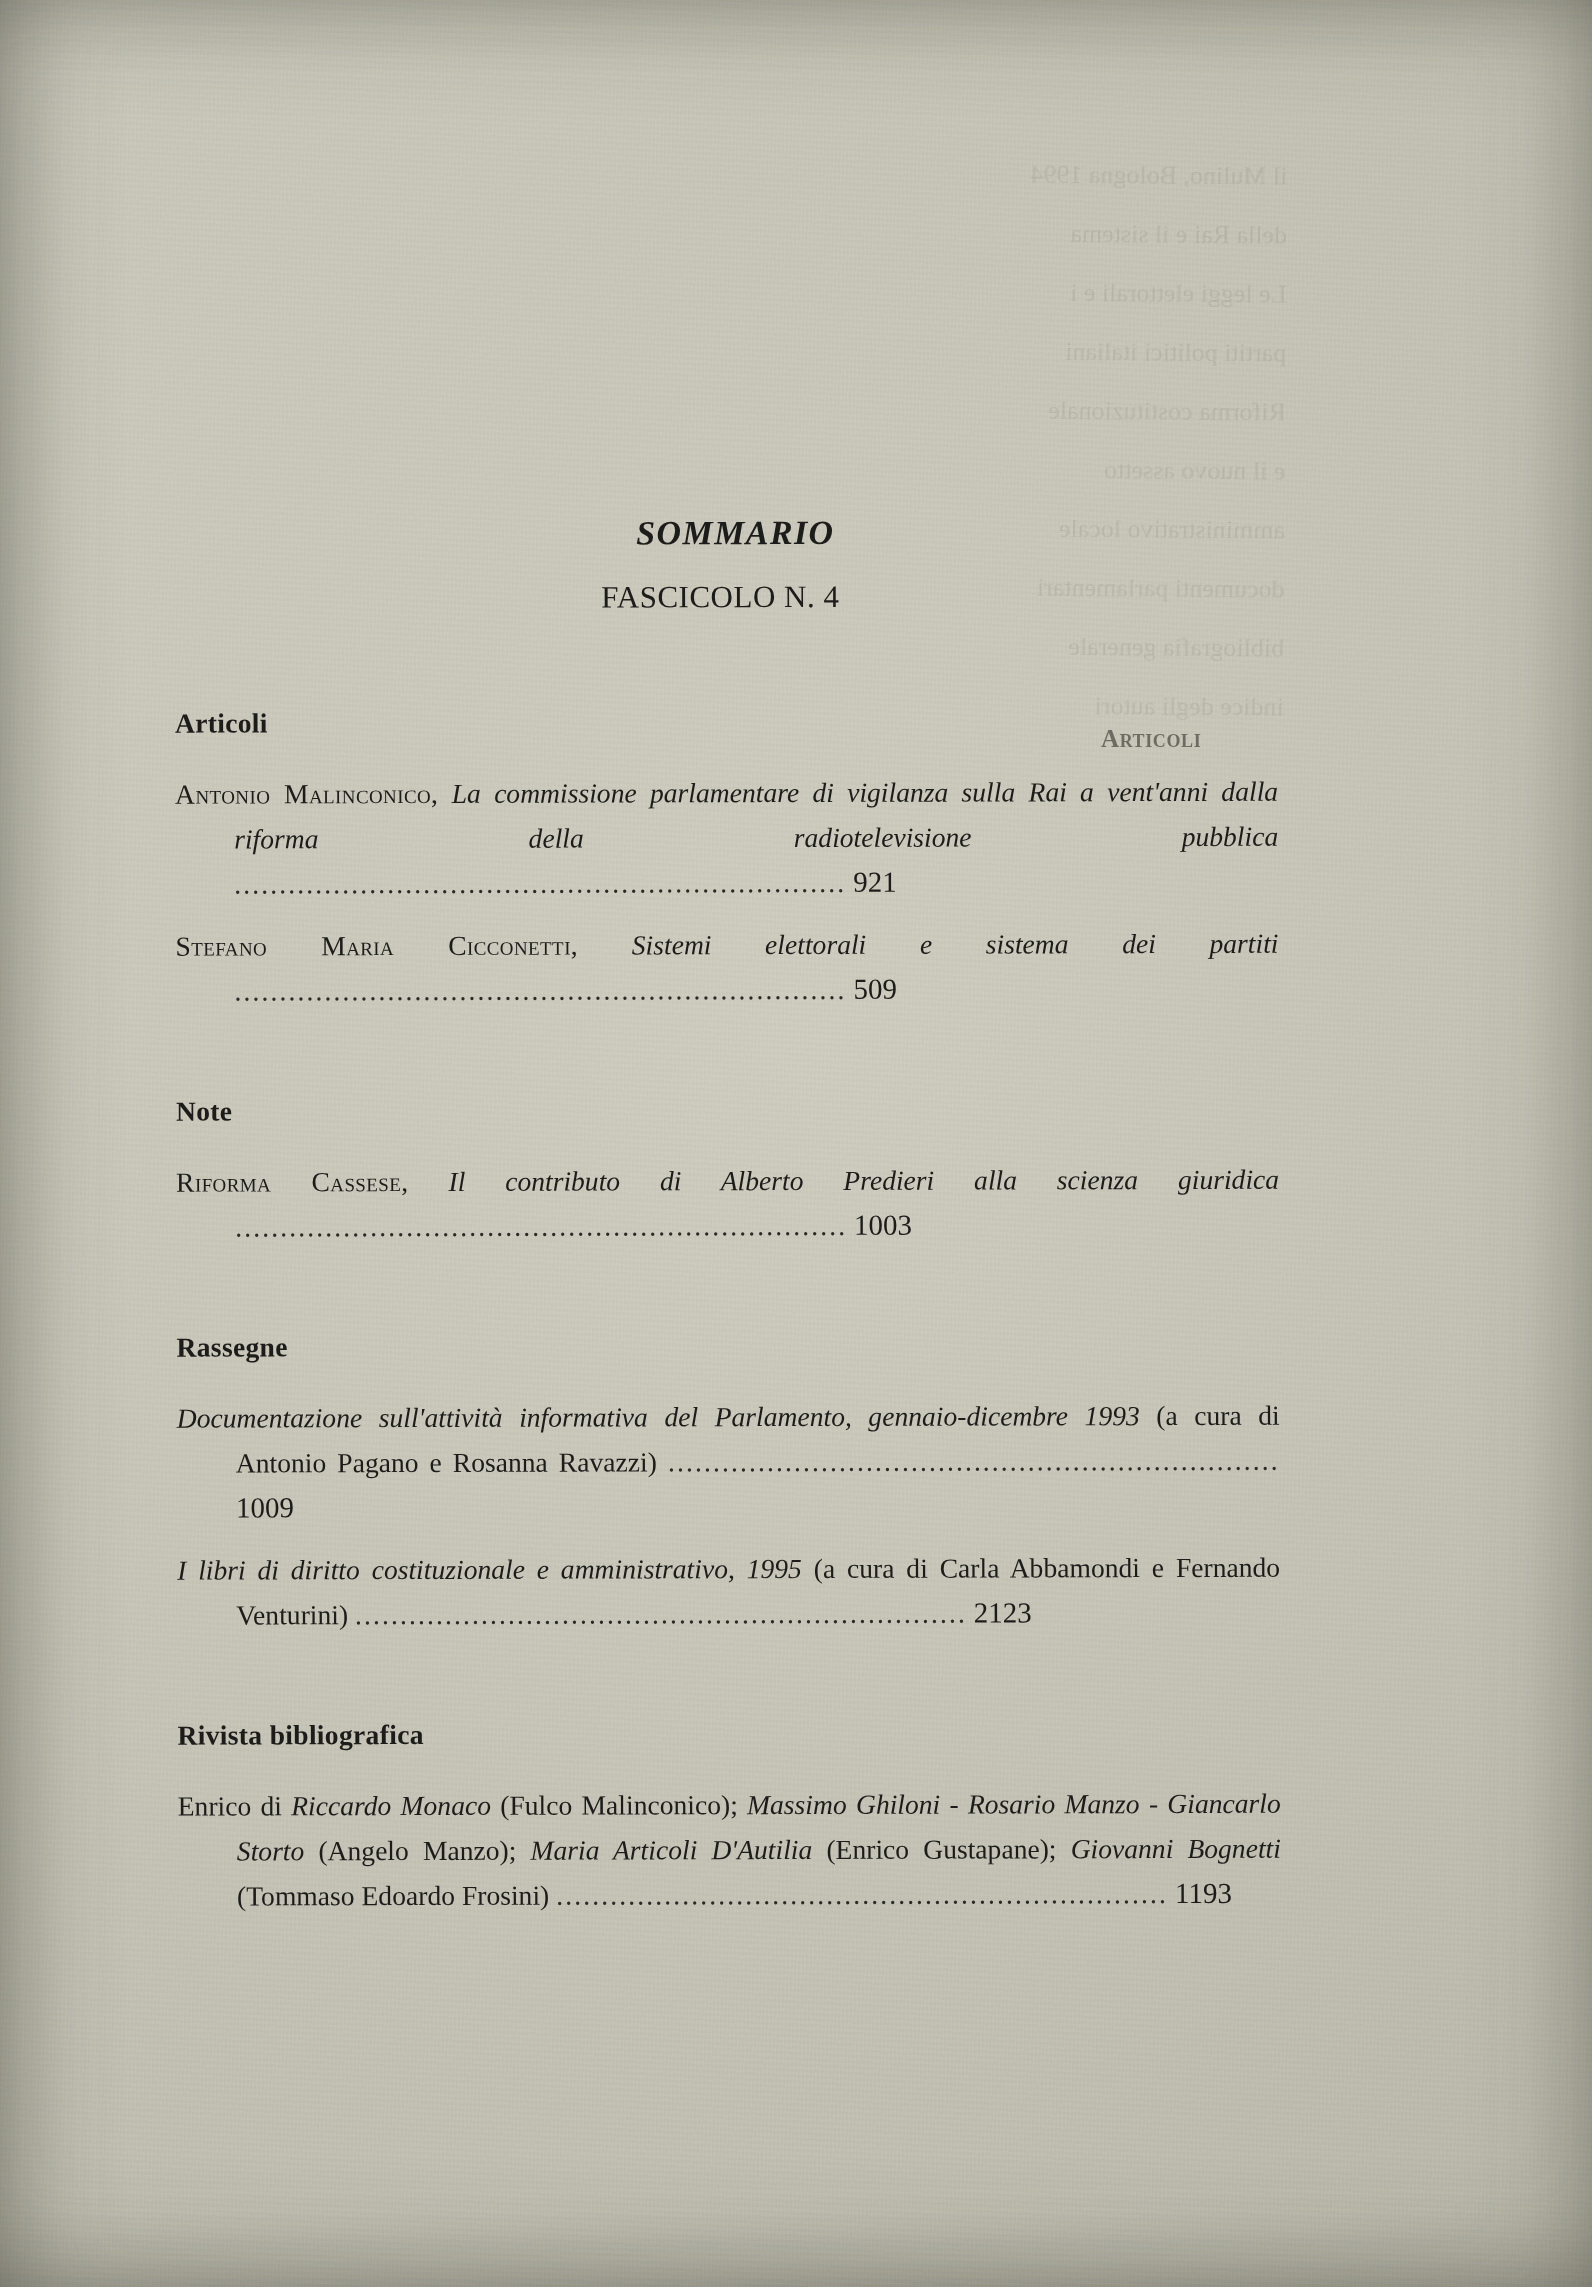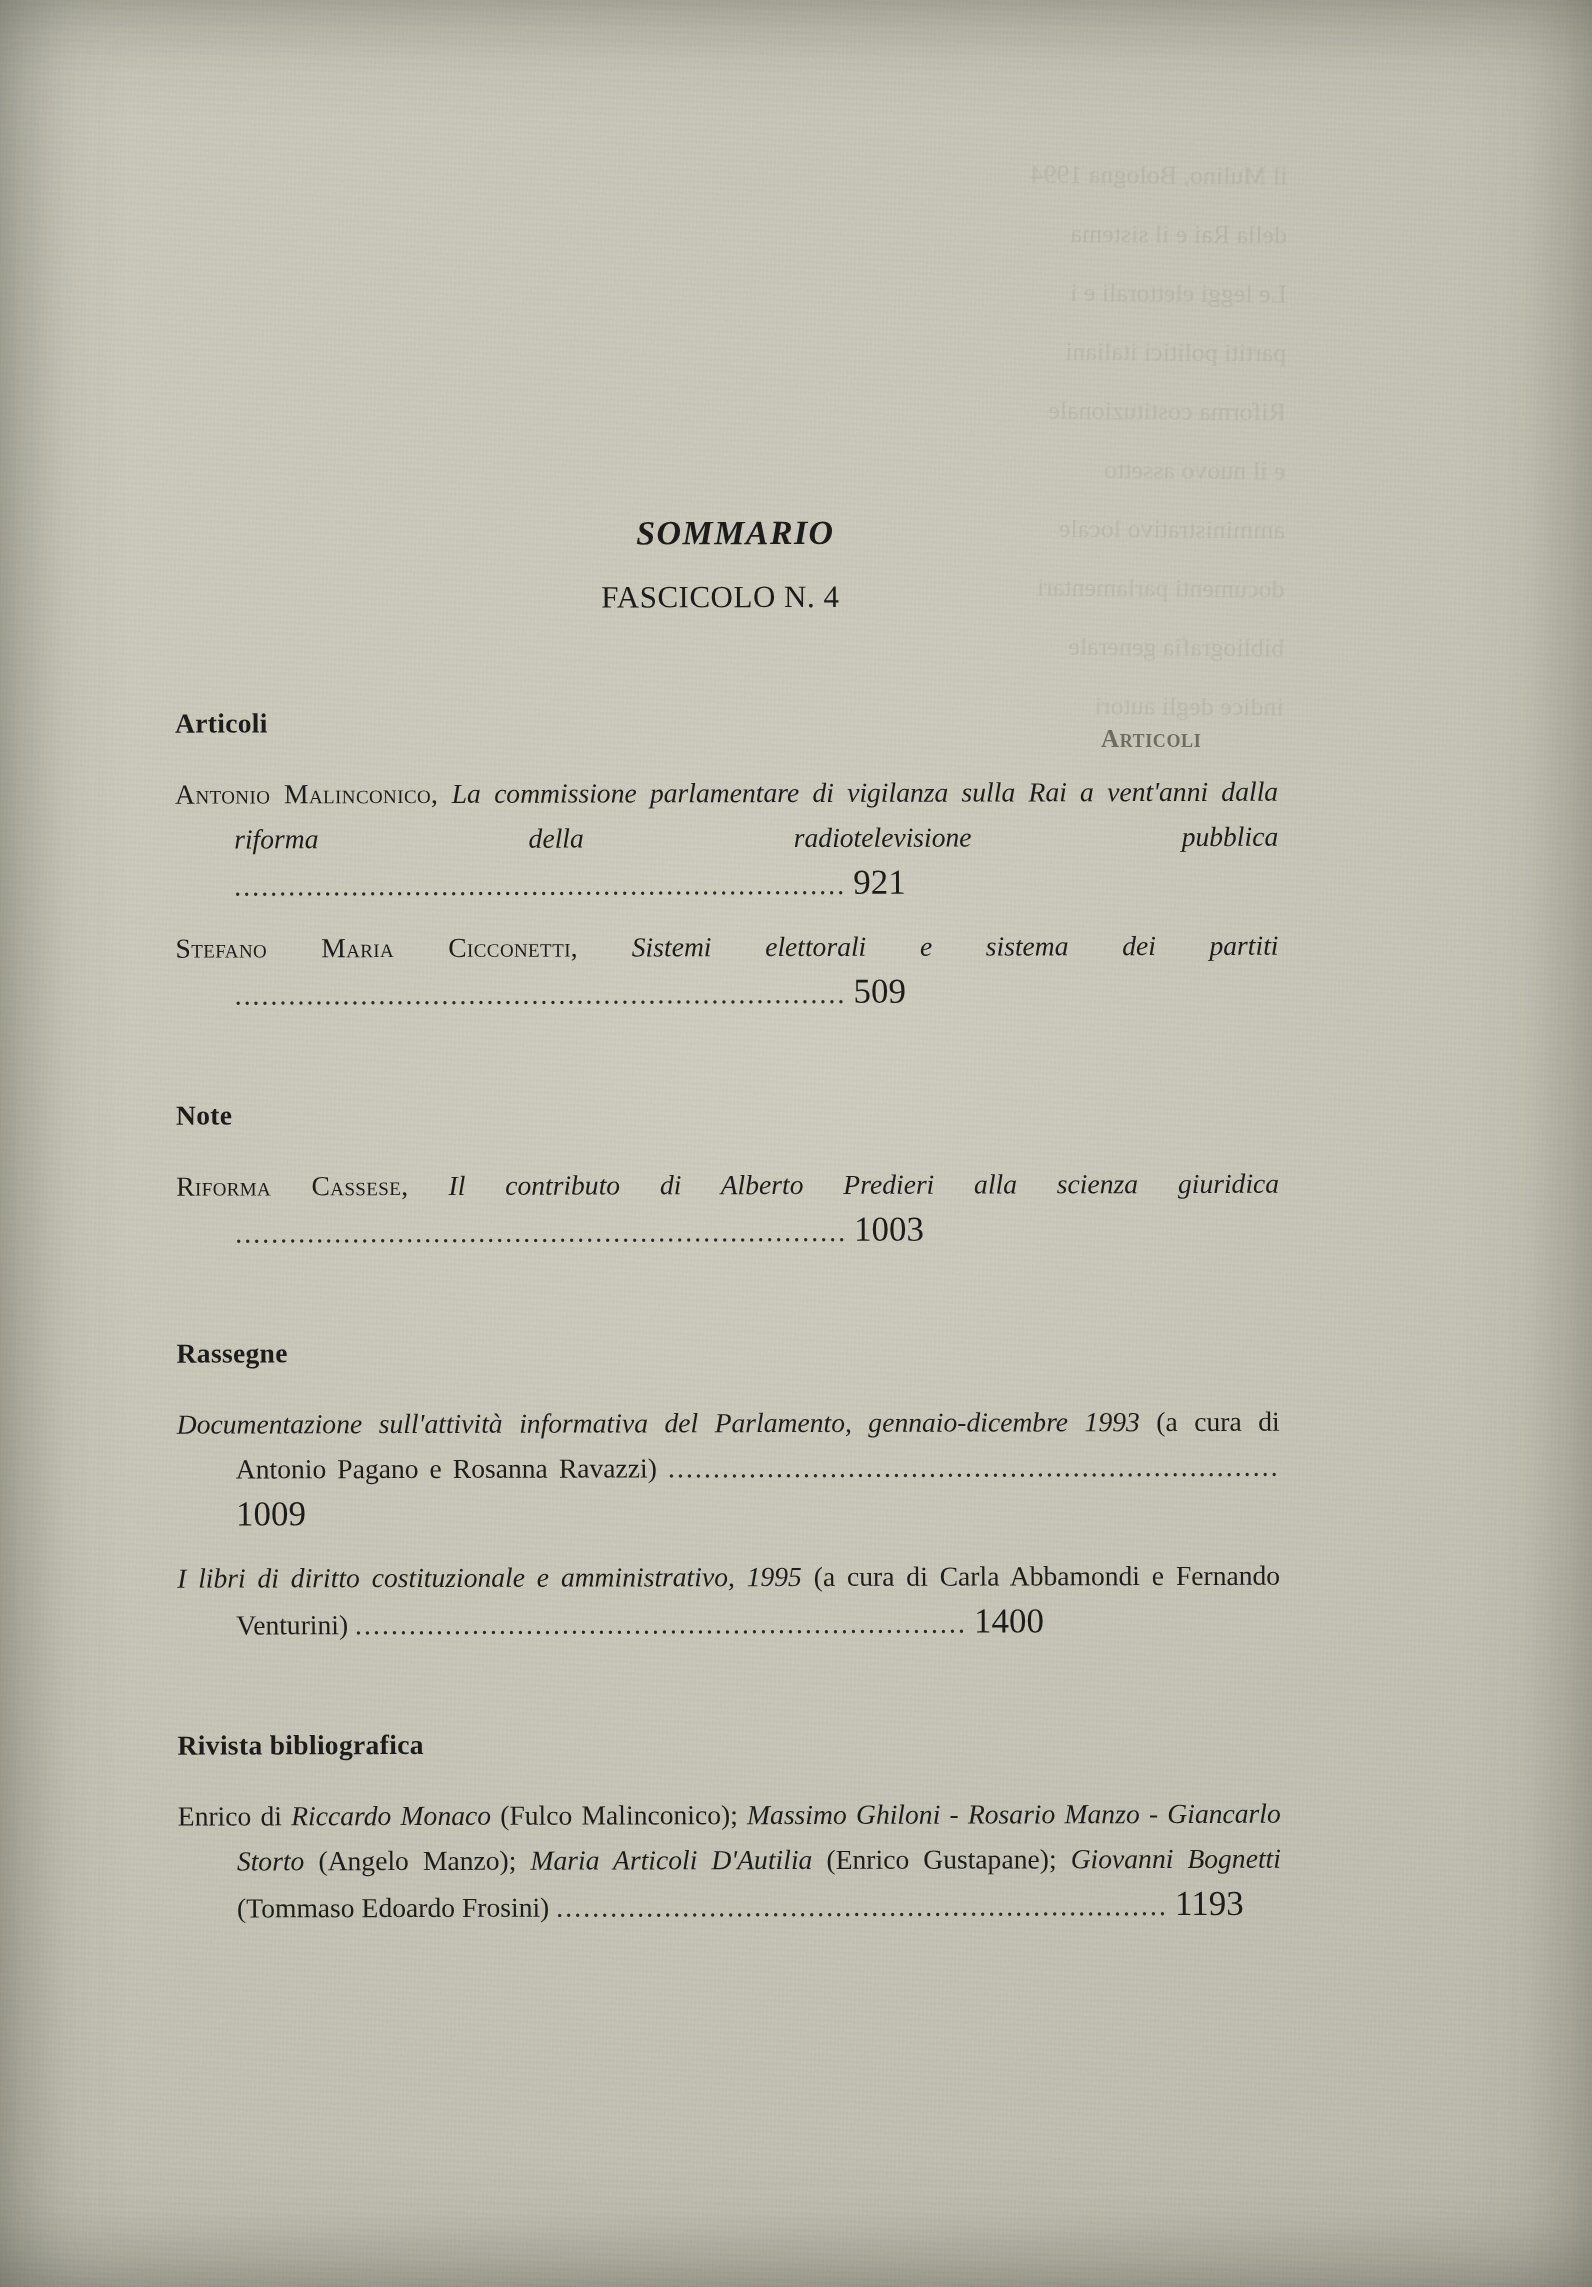--- a/index.html
+++ b/index.html
@@ -122,21 +122,21 @@
     font-variant: small-caps;
     letter-spacing: 0.4px;
   }
   .it { font-style: italic; }
 
   .leader {
     letter-spacing: 2.1px;
     color: #2a2a26;
   }
   .pg {
-    font-size: 35px;
+    font-size: 29px;
     white-space: nowrap;
   }
 
   
   .skew { transform: rotate(-0.15deg); }
 
   
   .ghost-articoli {
     position: absolute;
     left: 1101px;
@@ -221,21 +221,21 @@
           <span class="leader">....................................................................</span>
           <span class="pg">1009</span>
         </span>
       </div>
 
       <div class="entry">
         <span class="hang">
           <span class="it">I libri di diritto costituzionale e amministrativo, 1995</span>
           <span>(a cura di Carla Abbamondi e Fernando Venturini)</span>
           <span class="leader">....................................................................</span>
-          <span class="pg">1400</span>
+          <span class="pg">2123</span>
         </span>
       </div>
     </div>
 
     <div class="section">
       <div class="section-title">Rivista bibliografica</div>
 
       <div class="entry">
         <span class="hang">
           <span>Enrico di</span>

